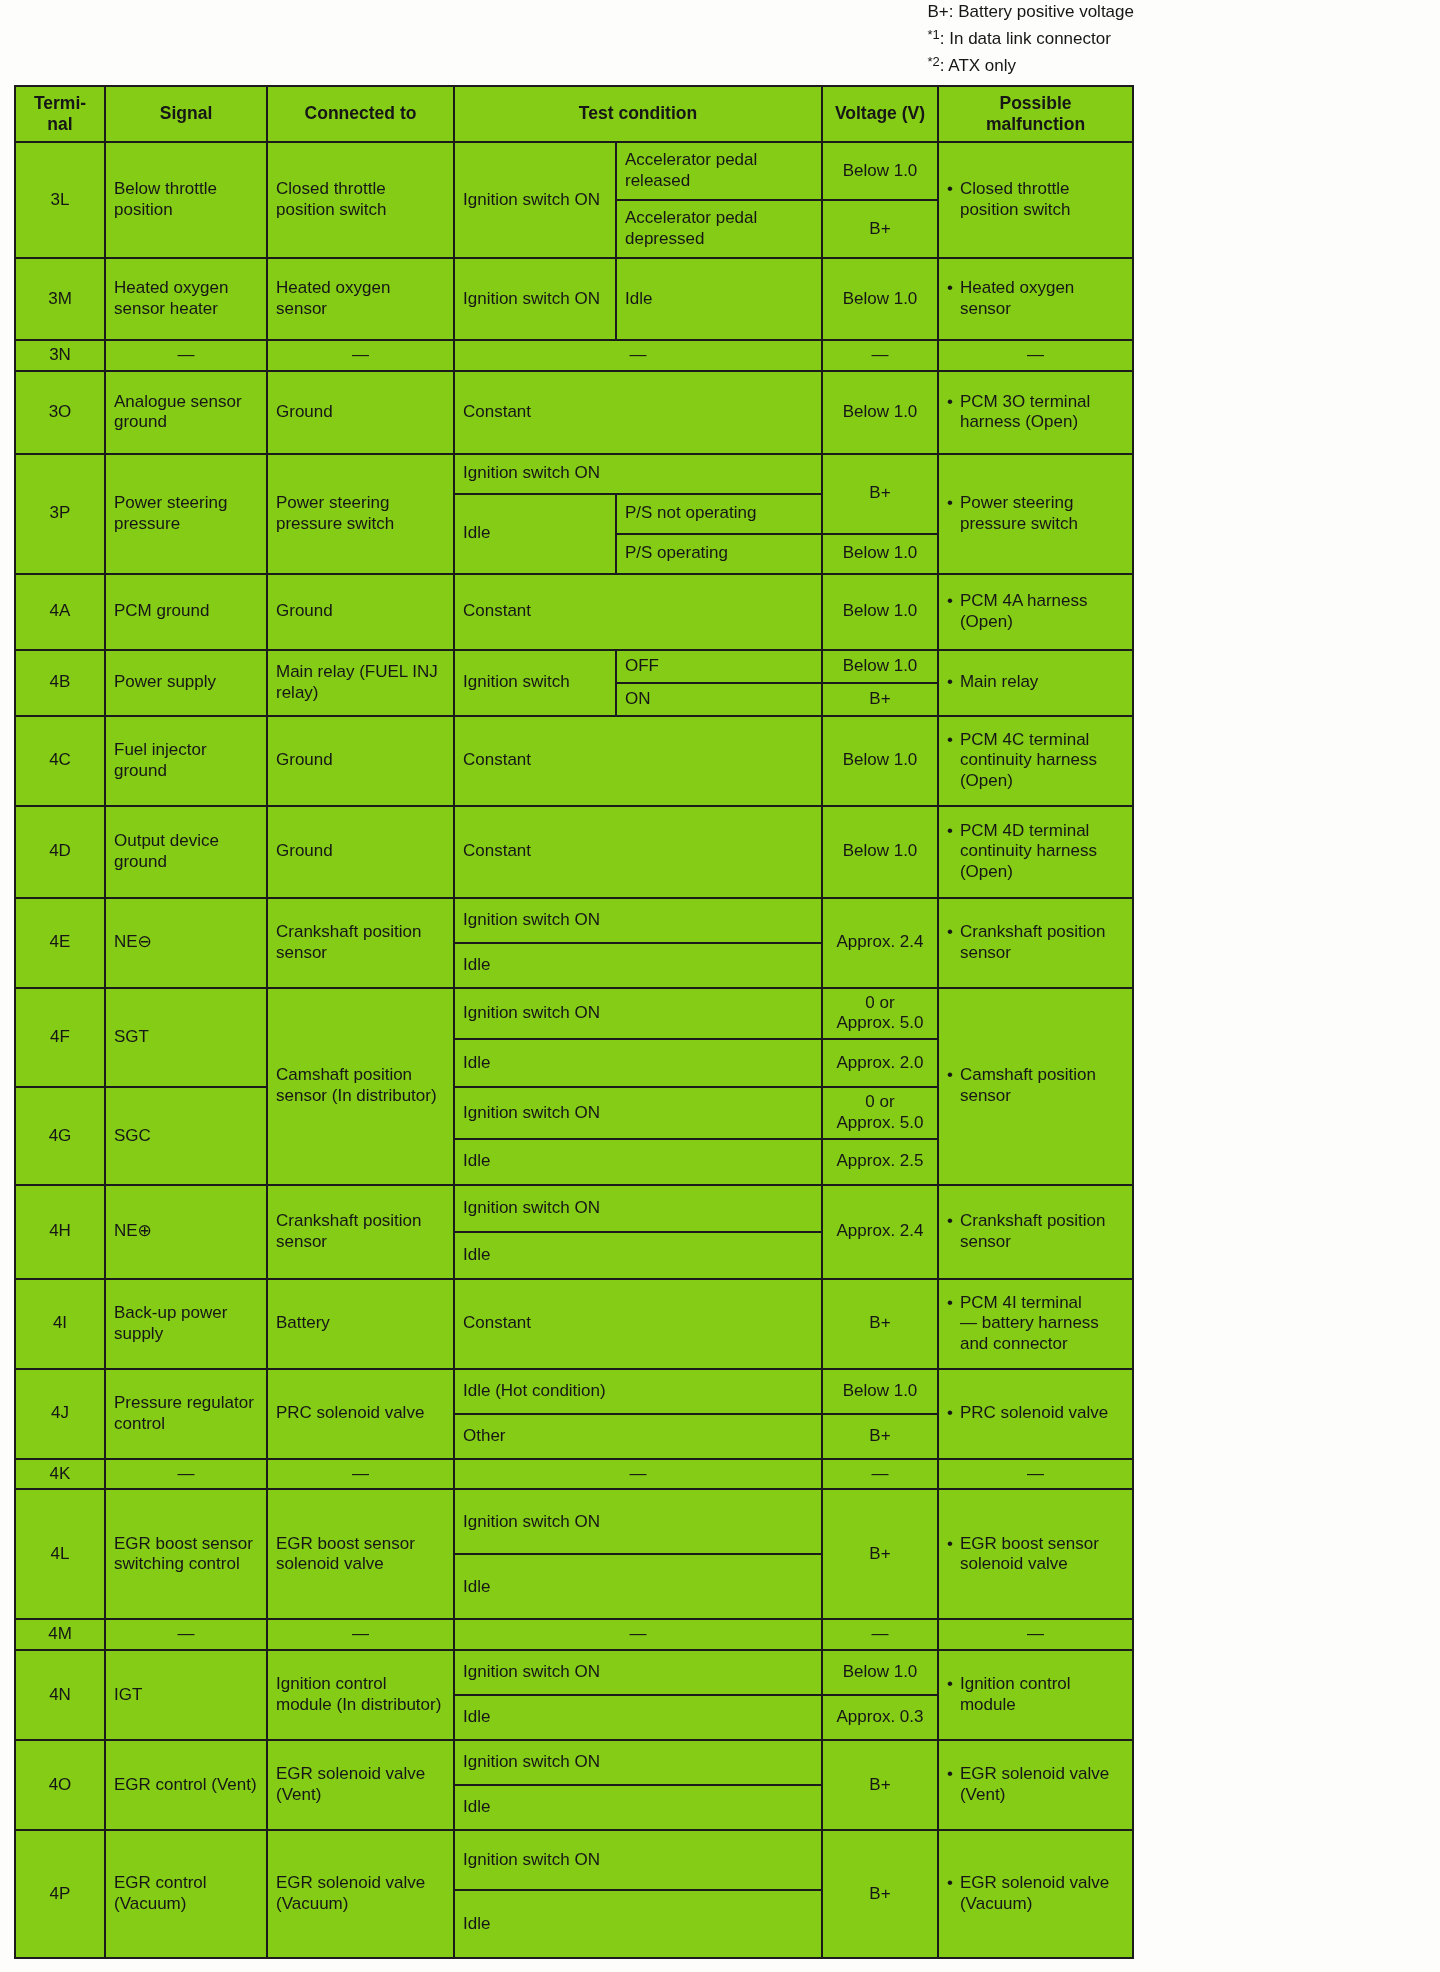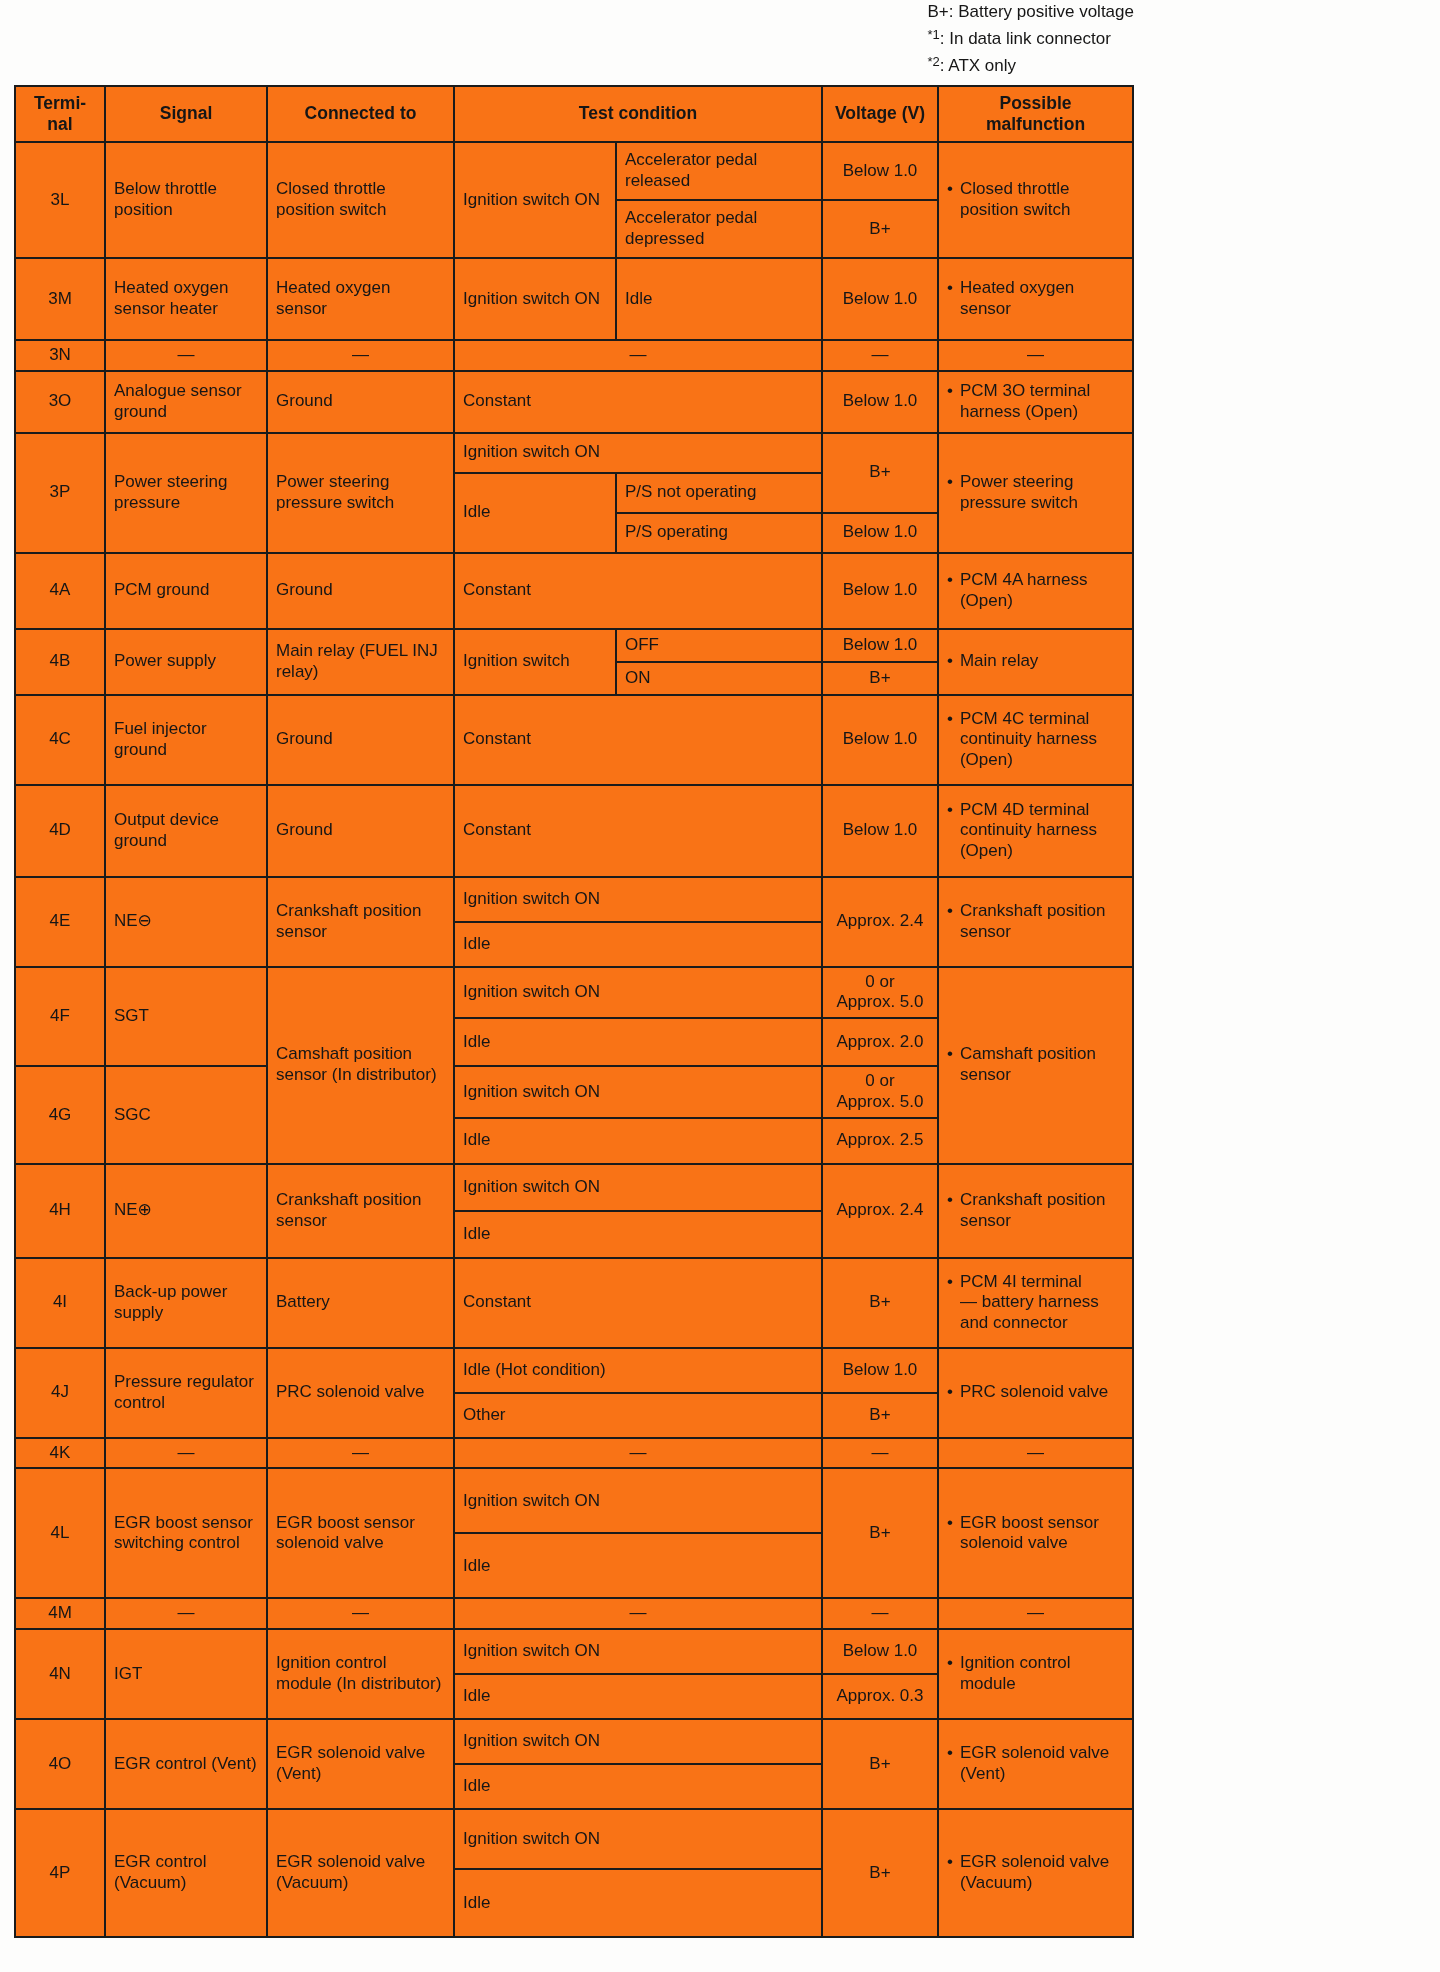--- a/index.html
+++ b/index.html
@@ -17,21 +17,21 @@
     width: max-content;
     margin-left: auto;
     text-align: left;
     font-size: 17px;
     line-height: 23px;
   }
   .note-mark.sup { font-size: 13px; vertical-align: 5px; }
   table.tbl {
     border-collapse: collapse;
     table-layout: fixed;
-    background: #f97316;
+    background: #84cc16;
     margin-top: 8px;
     width: 1120px;
   }
   .tbl th, .tbl td {
     border: 2px solid #1b1b1b;
     padding: 4px 8px;
     font-size: 17px;
     line-height: 1.22;
     vertical-align: middle;
     overflow: hidden;
@@ -123,21 +123,21 @@
 
     <tr style="height:30px">
       <td class="c-term">3N</td>
       <td class="c-dash">—</td>
       <td class="c-dash">—</td>
       <td colspan="2" class="c-dash">—</td>
       <td class="c-dash">—</td>
       <td class="c-dash">—</td>
     </tr>
 
-    <tr style="height:62px">
+    <tr style="height:83px">
       <td class="c-term">3O</td>
       <td>Analogue sensor ground</td>
       <td>Ground</td>
       <td colspan="2">Constant</td>
       <td class="c-volt">Below 1.0</td>
       <td class="c-mal">
         <div class="mal">
               <span class="bullet">•</span>
               <span>PCM 3O terminal harness (Open)</span>
             </div>

